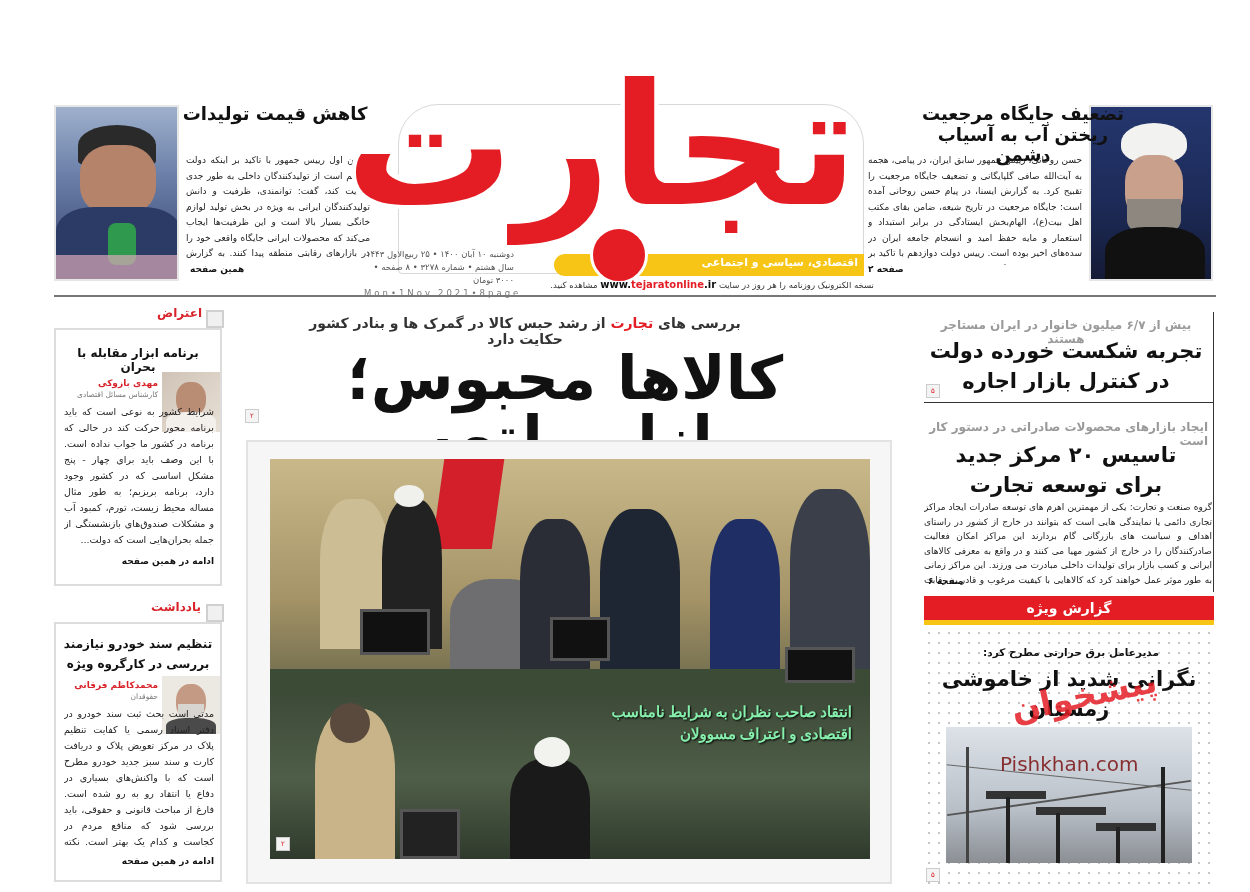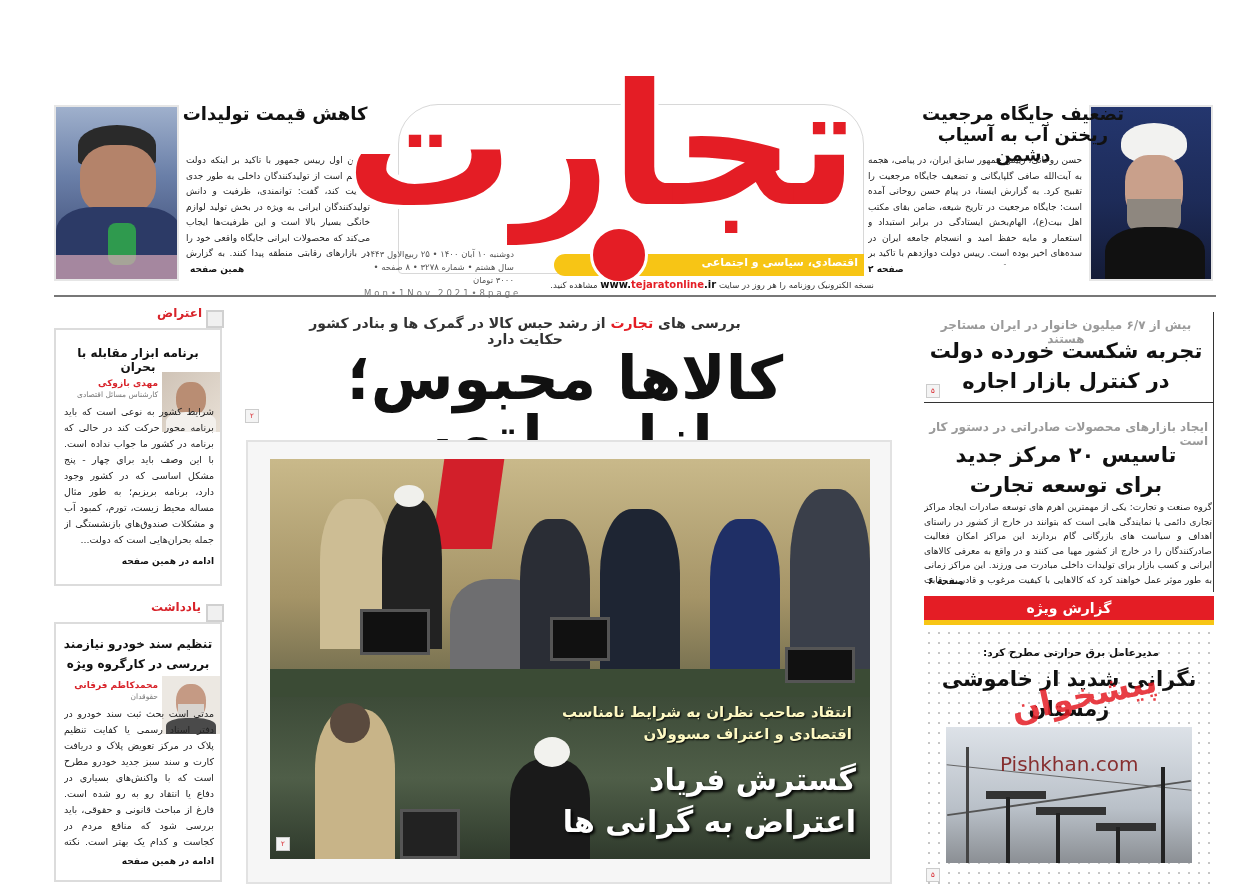--- a/index.html
+++ b/index.html
@@ -37,21 +37,21 @@
   .author-role { font-size: 7.5px; color: #777; direction: rtl; text-align: right; }
 
   
   .kicker { position: absolute; left: 300px; top: 315px; width: 450px; font-size: 14px; font-weight: bold; color: #333; direction: rtl; text-align: center; }
   .kicker span { color: #e41d25; }
   .main-head { position: absolute; left: 270px; top: 348px; width: 590px; text-align: center; font-size: 60px; font-weight: 900; letter-spacing: -2px; direction: rtl; line-height: 1; }
   .pg-badge { position: absolute; width: 14px; height: 14px; border: 1px solid #ccc; background: #f4f4f4; font-size: 7px; color: #d8232a; text-align: center; line-height: 12px; }
 
   .main-photo-frame { position: absolute; left: 246px; top: 440px; width: 646px; height: 444px; border: 2px solid #e2e2e2; background: #f6f6f6; }
   .main-photo { position: absolute; left: 270px; top: 459px; width: 600px; height: 400px; overflow: hidden; background: #5f6b52; }
-  .overlay-sub { position: absolute; right: 18px; top: 242px; width: 300px; font-size: 15px; font-weight: bold; color: #fef9c3; direction: rtl; text-align: right; line-height: 22px; text-shadow: 1px 1px 2px #000; }
+  .overlay-sub { position: absolute; right: 18px; top: 242px; width: 300px; font-size: 15px; font-weight: bold; color: #86efac; direction: rtl; text-align: right; line-height: 22px; text-shadow: 1px 1px 2px #000; font-family: Liberation Serif, serif; }
   .overlay-head { position: absolute; right: 14px; top: 300px; width: 320px; font-size: 30px; font-weight: 900; color: #fff; direction: rtl; text-align: right; line-height: 42px; text-shadow: 2px 2px 3px #000; }
 
   
   .r-kicker { font-size: 12px; font-weight: bold; color: #9a9a9a; direction: rtl; text-align: right; }
   .r-head { font-size: 21px; font-weight: 900; direction: rtl; text-align: center; line-height: 30px; }
   .special-bar { position: absolute; left: 924px; top: 596px; width: 290px; height: 24px; background: #e41d25; color: #fff; font-size: 14px; font-weight: bold; text-align: center; line-height: 24px; direction: rtl; }
   .special-yellow { position: absolute; left: 924px; top: 620px; width: 290px; height: 5px; background: #f7c515; }
   .dotted { position: absolute; left: 924px; top: 628px; width: 290px; height: 258px; background-image: radial-gradient(#c6c6c6 1px, transparent 1.2px); background-size: 10px 10px; }
   .watermark-fa { position: absolute; left: 1010px; top: 675px; font-size: 34px; font-weight: bold; color: #e41d25; opacity: .85; transform: rotate(-12deg); direction: rtl; }
   .watermark-en { position: absolute; left: 1000px; top: 752px; font-size: 20px; font-weight: normal; color: #7f1d1d; opacity: .9; }
@@ -165,24 +165,20 @@
   <div class="abs" style="left:60px; top:244px; width:40px; height:40px; border-radius:50%; background:#5a4a3e;"></div>
   <div class="abs" style="left:240px; top:300px; width:80px; height:100px; border-radius:40% 40% 0 0; background:#1a1a1a;"></div>
   <div class="abs" style="left:264px; top:278px; width:36px; height:30px; border-radius:50%; background:#f2f2ee;"></div>
   <div class="abs" style="left:130px; top:350px; width:60px; height:50px; background:#222; border:3px solid #555;"></div>
   <div class="pg-badge" style="left:6px; top:378px;">۲</div>
 
   <div class="overlay-sub">
     <div>انتقاد صاحب نظران به شرایط نامناسب</div>
     <div>اقتصادی و اعتراف مسوولان</div>
   </div>
-  <div class="overlay-head">
-    <div>گسترش فریاد</div>
-    <div>اعتراض به گرانی ها</div>
-  </div>
 </div>
 
 <div class="rule" style="left:1213px; top:312px; width:1px; height:280px; background:#333;"></div>
 
 <div class="abs r-kicker" style="left:924px; top:318px; width:284px;text-align:center;">بیش از ۶/۷ میلیون خانوار در ایران مستاجر هستند</div>
 <div class="abs r-head" style="left:924px; top:336px; width:284px;">
   <div>تجربه شکست خورده دولت</div>
   <div>در کنترل بازار اجاره</div>
 </div>
 <div class="pg-badge" style="left:926px; top:384px;">۵</div>

